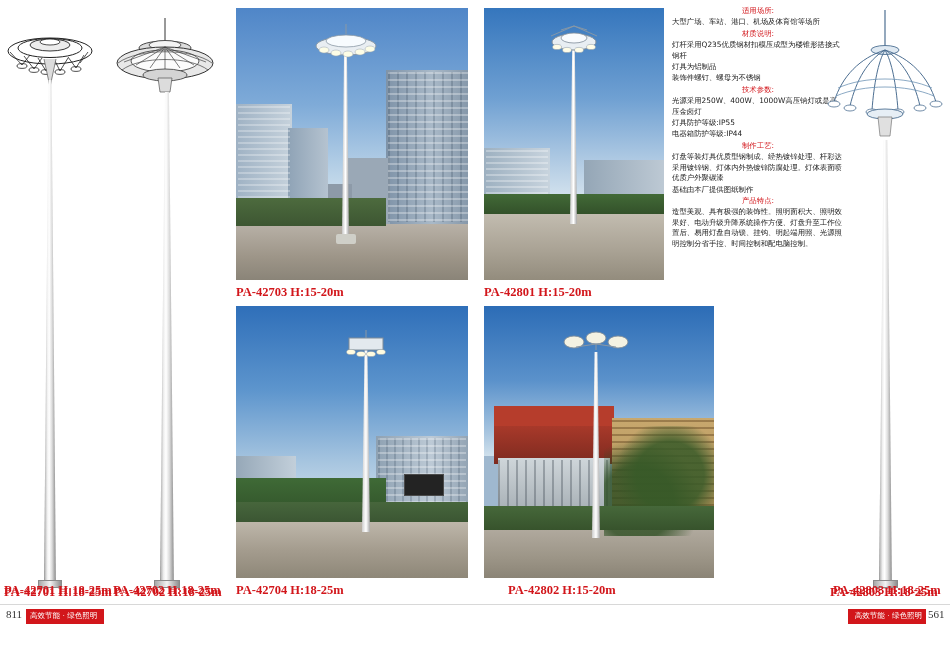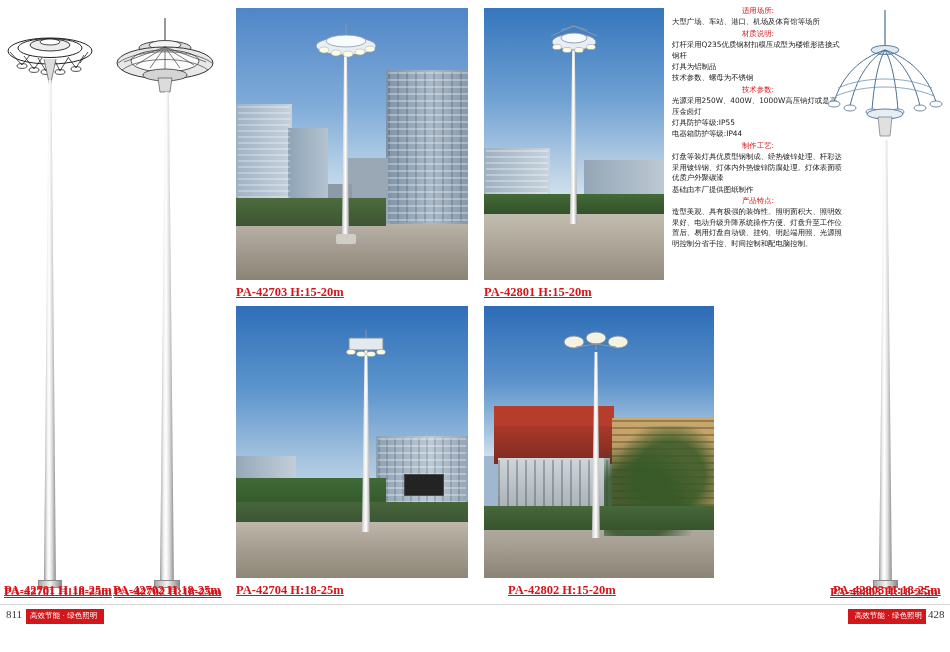--- a/index.html
+++ b/index.html
@@ -7,21 +7,21 @@
   body {
     width:950px; height:652px;
     background:#ffffff;
     font-family:"DejaVu Sans", sans-serif;
     overflow:hidden;
     position:relative;
   }
   .page { position:absolute; left:0; top:0; width:950px; height:652px; }
 
   
-  .abs { position:absolute;text-decoration:underline; }
+  .abs { position:absolute; }
   .cap {
     font-family:"Liberation Serif", serif;
     font-weight:bold;
     color:#d2161b;
     font-size:12.5px;
     white-space:nowrap;
     letter-spacing:0px;
   }
   .photo { position:absolute; overflow:hidden; background:#9fb8cf; }
 
@@ -216,21 +216,21 @@
     </svg>
   </div>
   <div class="cap abs" style="left:484px; top:285px;">PA-42801 H:15-20m</div>
 
   <div class="infoBox">
     <p class="h">适用场所:</p>
     <p>大型广场、车站、港口、机场及体育馆等场所</p>
     <p class="h">材质说明:</p>
     <p>灯杆采用Q235优质钢材扣模压成型为楼锥形搭接式钢杆</p>
     <p>灯具为铝制品</p>
-    <p>技术参数、螺母为不锈钢</p>
+    <p>装饰件螺钉、螺母为不锈钢</p>
     <p class="h">技术参数:</p>
     <p>光源采用250W、400W、1000W高压钠灯或是高压金卤灯</p>
     <p>灯具防护等级:IP55</p>
     <p>电器箱防护等级:IP44</p>
     <p class="h">制作工艺:</p>
     <p>灯盘等装灯具优质型钢制成、经热镀锌处理、杆彩达采用镀锌钢、灯体内外热镀锌防腐处理。灯体表面喷优质户外聚碳漆</p>
     <p>基础由本厂提供图纸制作</p>
     <p class="h">产品特点:</p>
     <p>造型美观、具有极强的装饰性。照明面积大、照明效果好、电动升级升降系统操作方便、灯盘升至工作位置后、易用灯盘自动锁、挂钩、明起端用照、光源照明控制分省手控、时间控制和配电脑控制。</p>
   </div>
@@ -304,15 +304,15 @@
   </div>
 
   <div class="cap abs" style="left:4px; top:583px;">PA-42701 H:18-25m</div>
   <div class="cap abs" style="left:113px; top:583px;">PA-42702 H:18-25m</div>
   <div class="cap abs" style="left:833px; top:583px;">PA-42803 H:18-25m</div>
 
   <div class="footerRule"></div>
   <div class="pgnum" style="left:6px;">811</div>
   <div class="footBar" style="left:26px; width:78px;">高效节能 · 绿色照明</div>
   <div class="footBar" style="left:848px; width:78px; text-align:right;">高效节能 · 绿色照明</div>
-  <div class="pgnum" style="left:928px;">428</div>
+  <div class="pgnum" style="left:928px;">561</div>
 
 </div>
 
 </body></html>

